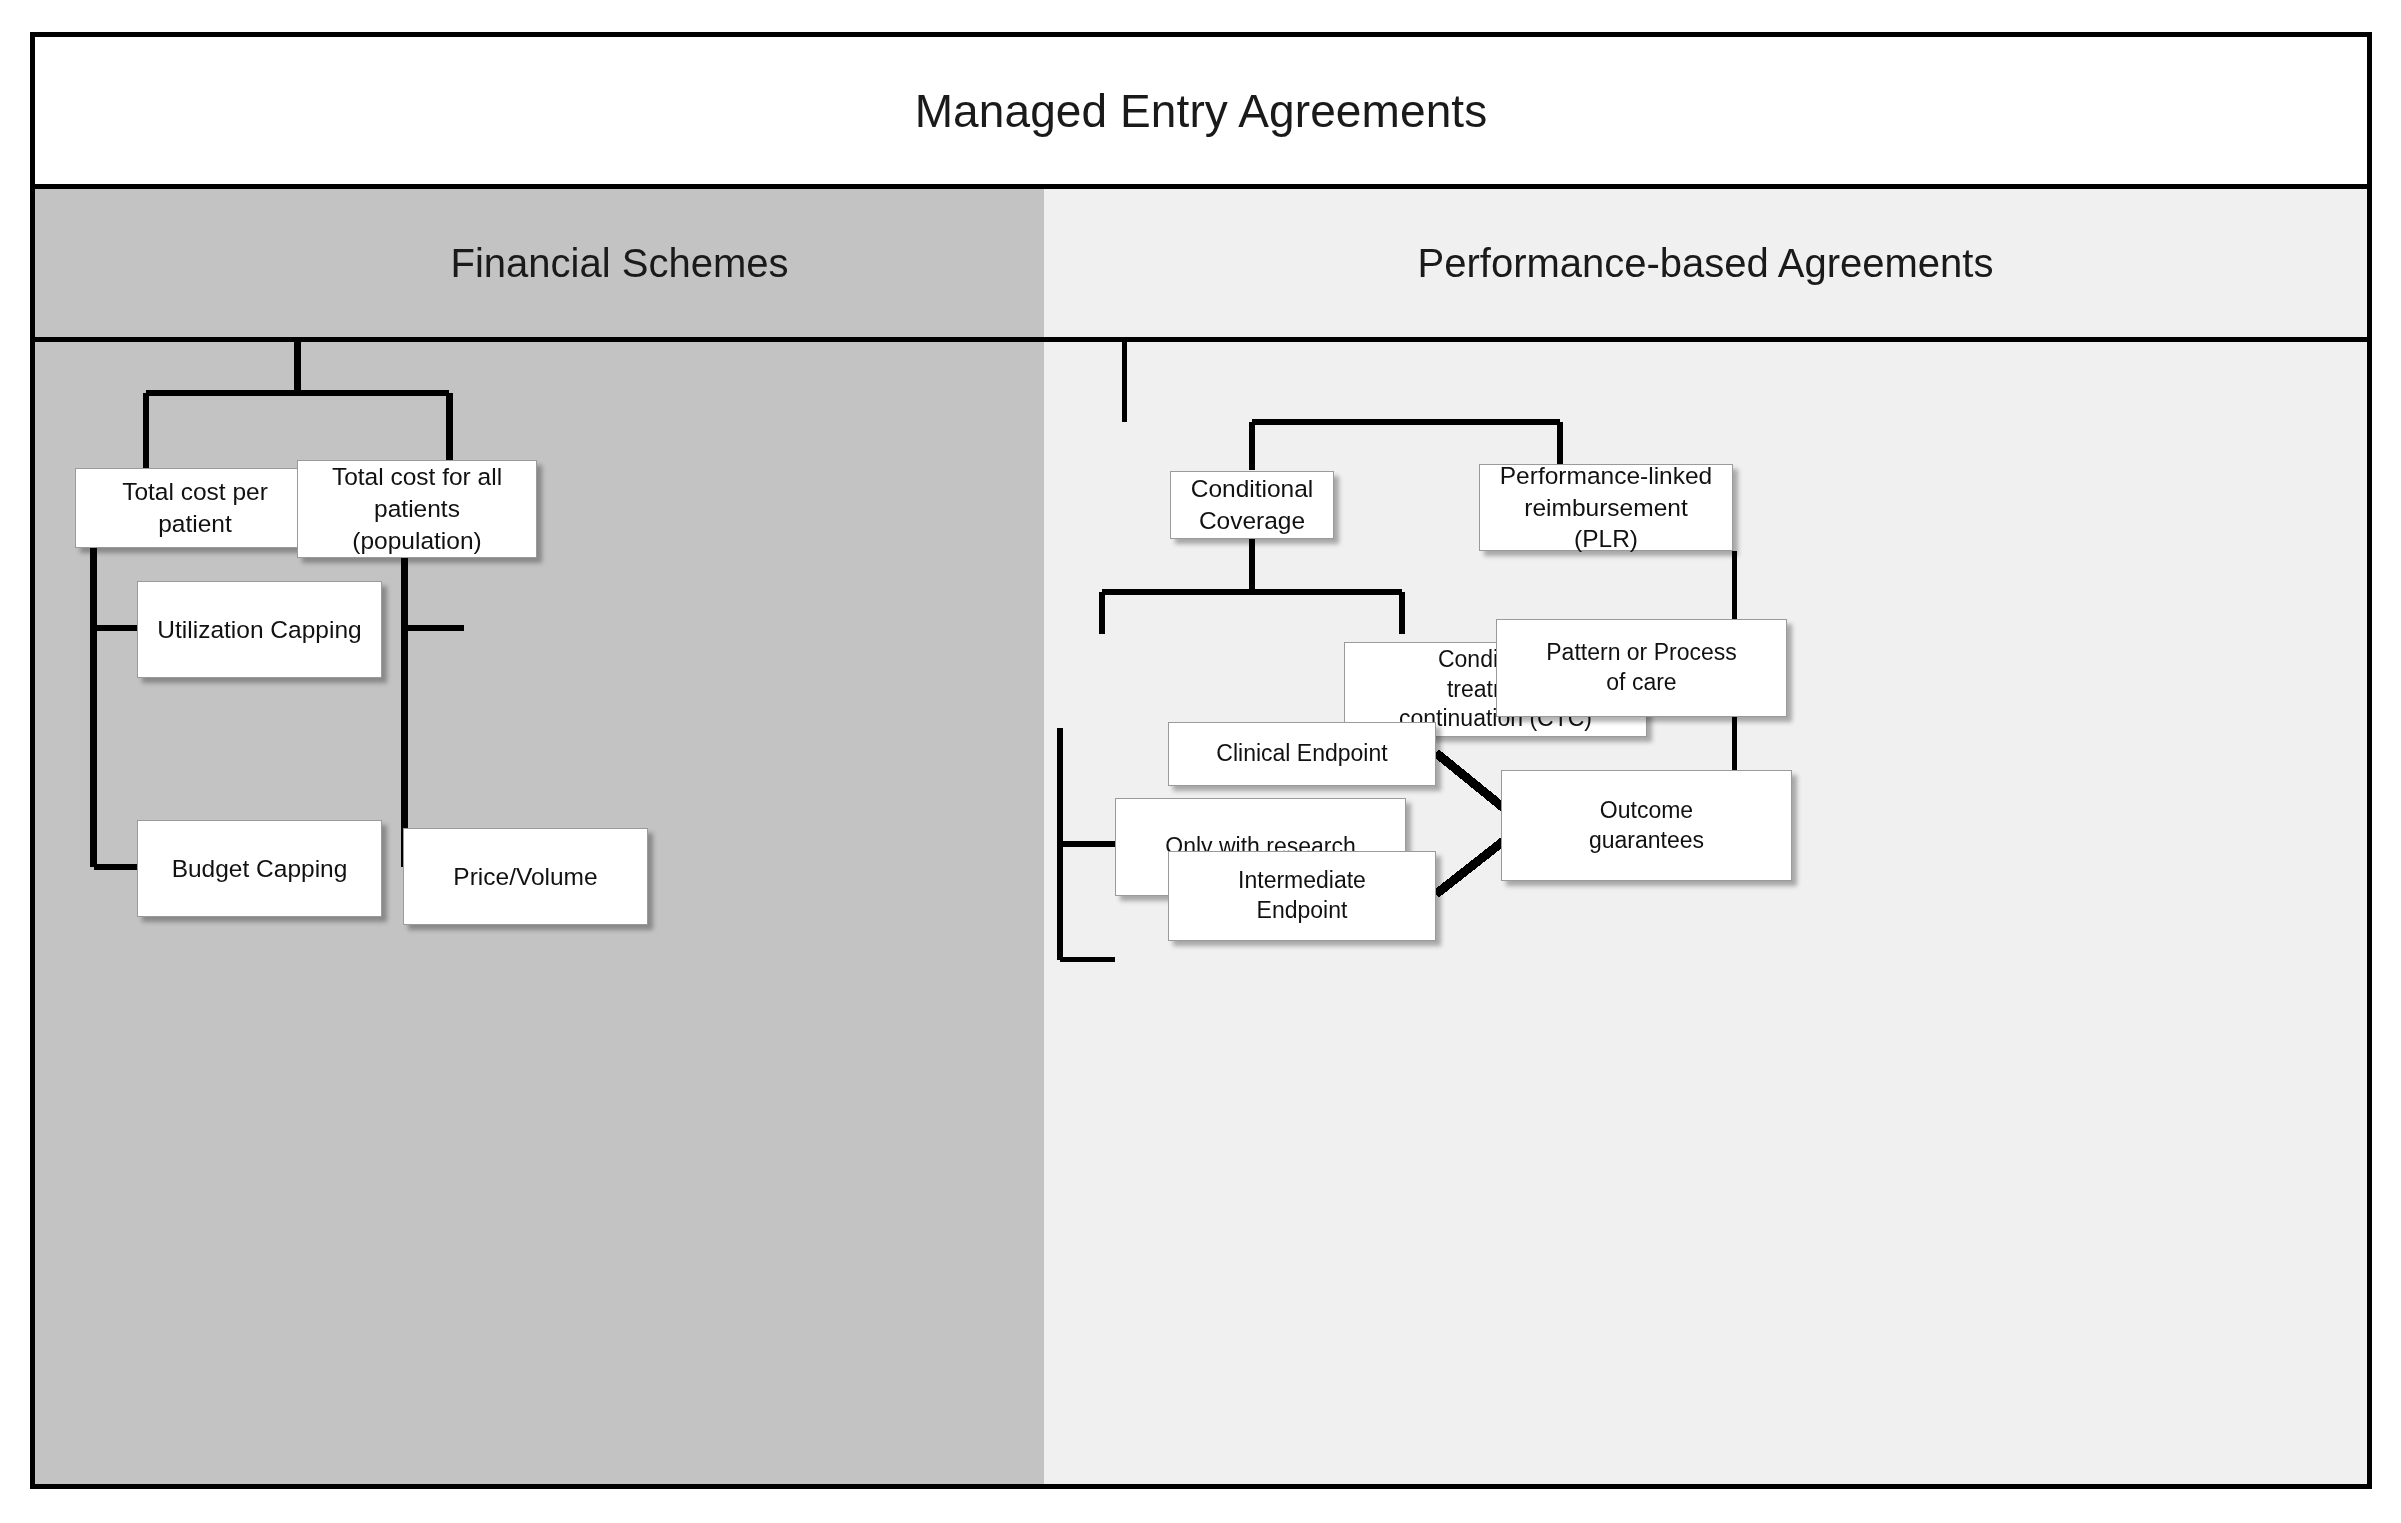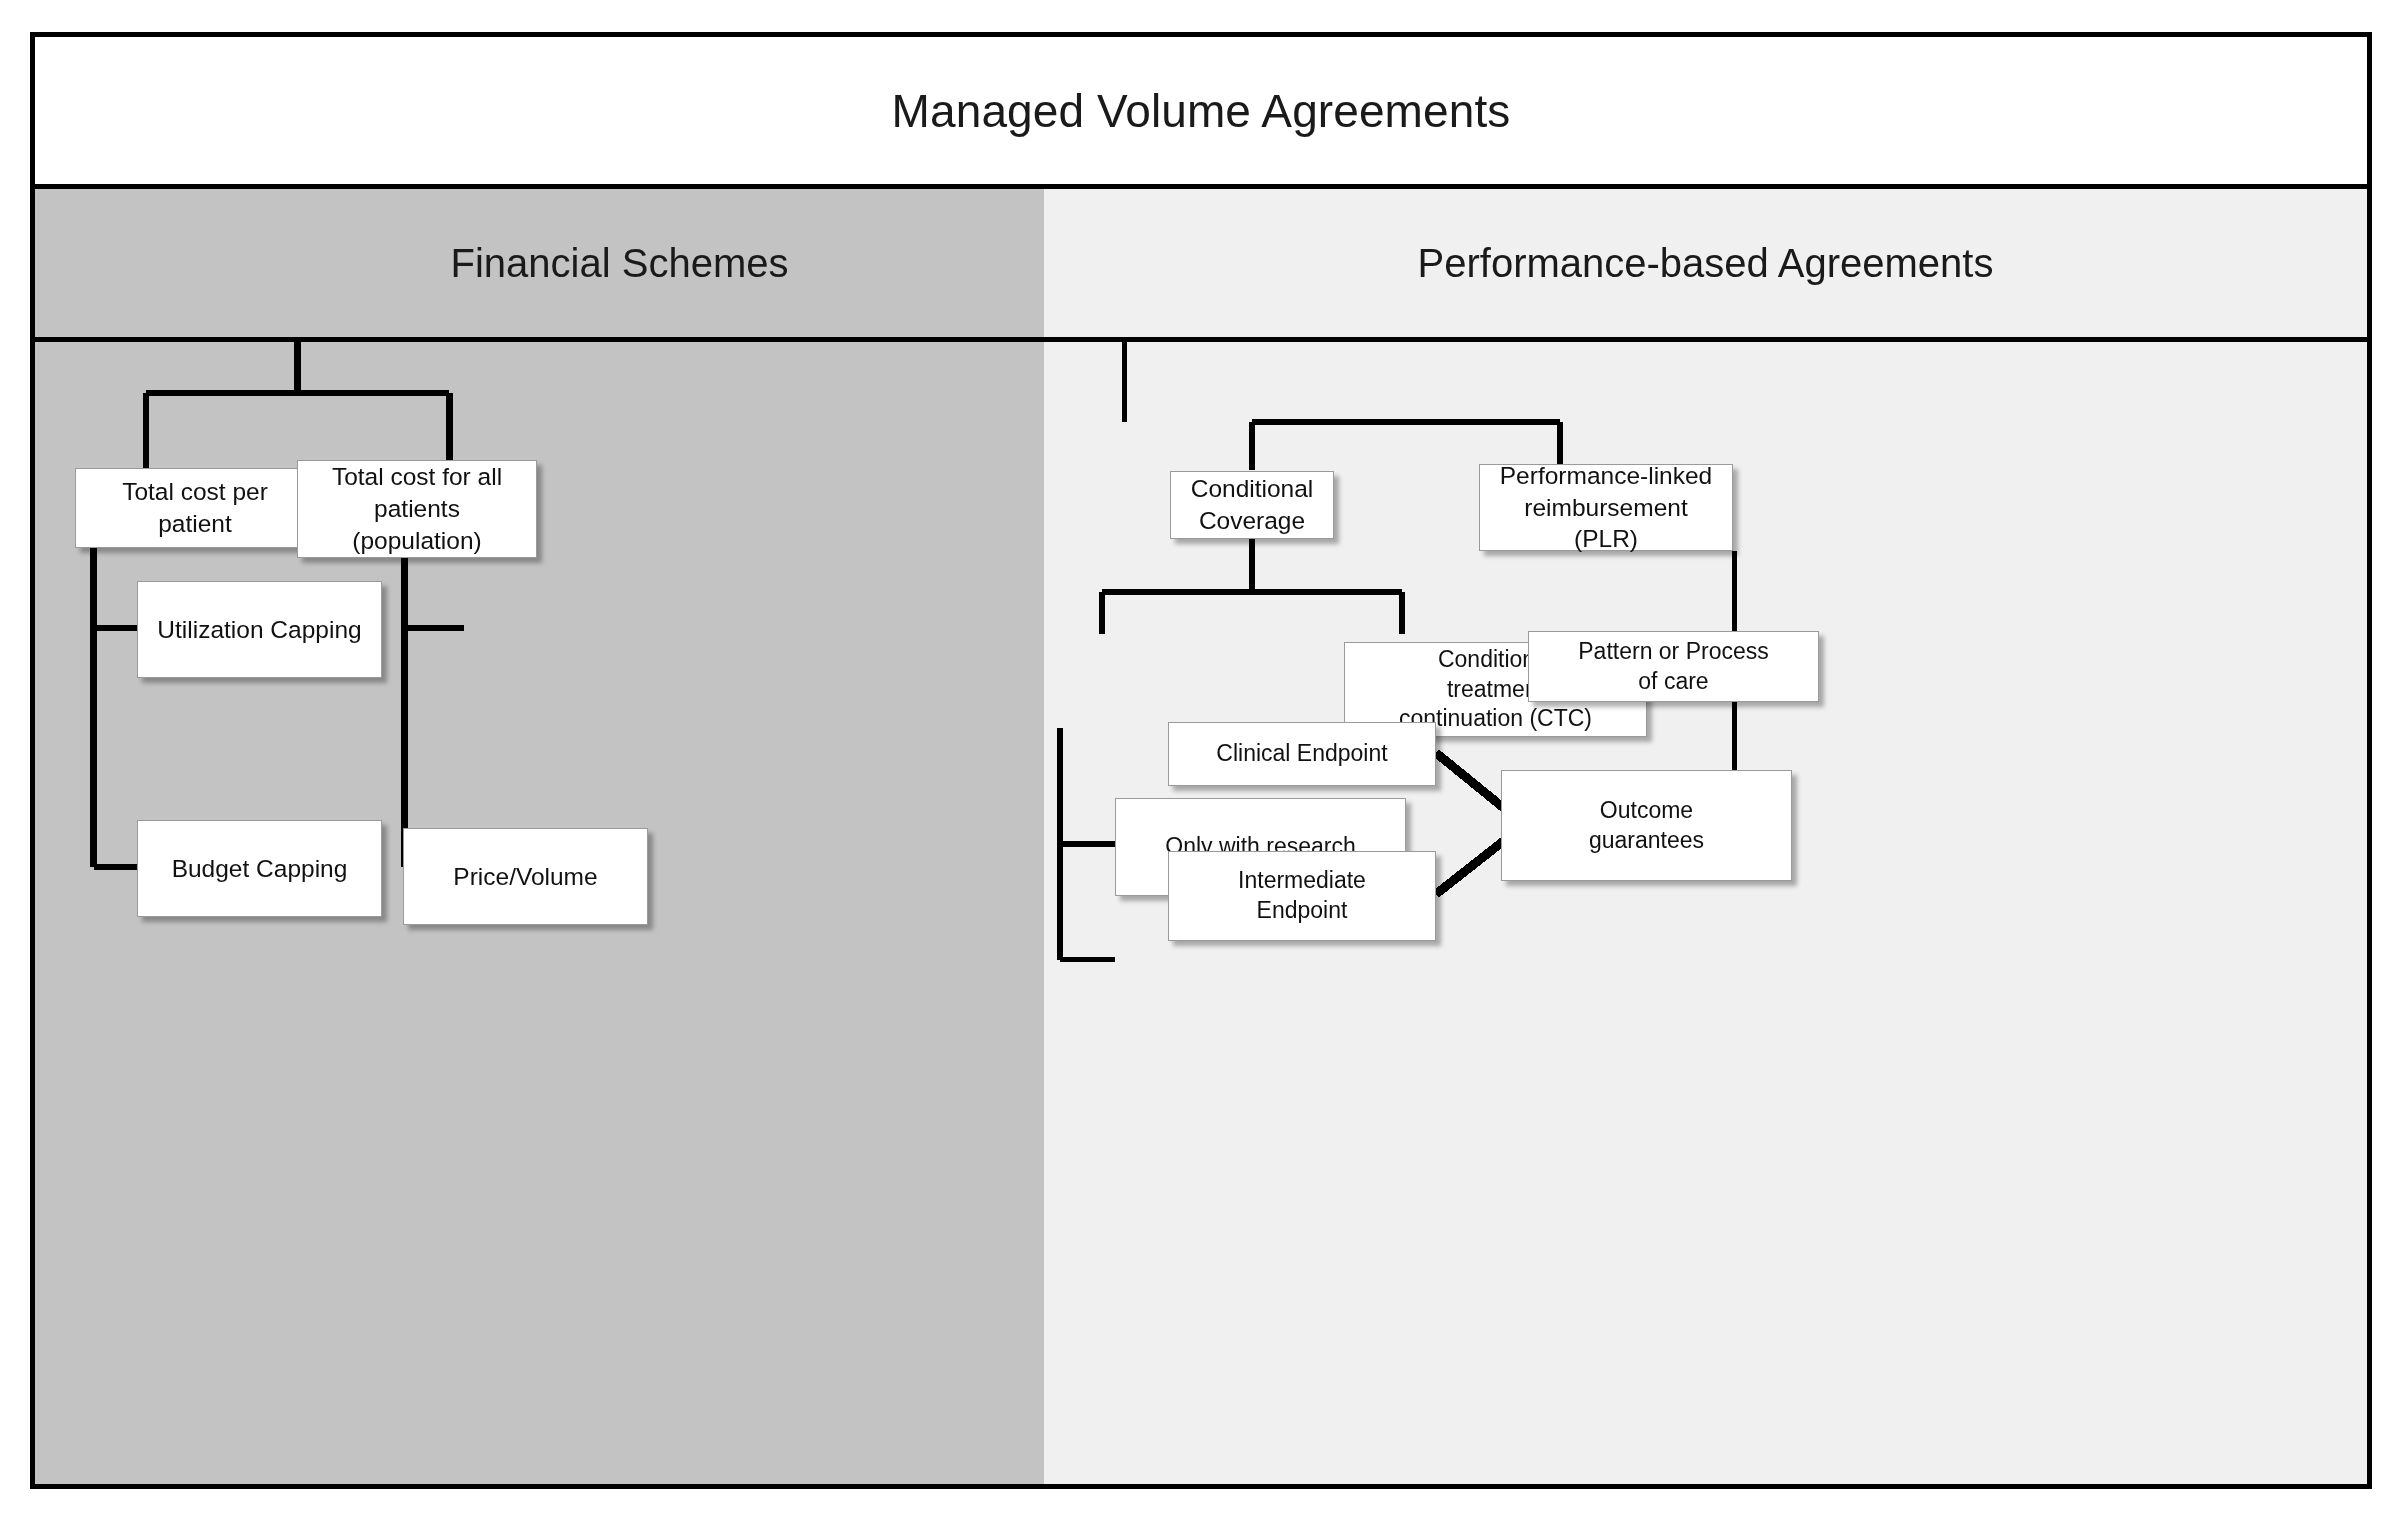--- a/index.html
+++ b/index.html
@@ -123,21 +123,21 @@
   .node.fs-l2 .node-text { font-size: 24.5px; }
   .node.small .node-text { font-size: 23px; }
 </style>
 </head>
 <body>
 
 <div id="stage">
   <div id="frame">
 
     <div id="title-band">
-      <span class="title-text">Managed Volume Agreements</span>
+      <span class="title-text">Managed Entry Agreements</span>
     </div>
 
     <div class="column" id="col-financial">
       <div class="col-header">
         <span class="col-header-text">Financial Schemes</span>
       </div>
 
       <div class="col-body">
 
         <svg class="conn-layer" viewBox="0 0 1557 1779" preserveAspectRatio="none">
@@ -235,21 +235,21 @@
 (PLR)</span>
         </div>
 
 
         <div class="node small" style="left:300px; top:300px; width:303px; height:95px;">
           <span class="node-text">Conditional
 treatment
 continuation (CTC)</span>
         </div>
 
-        <div class="node small" style="left:484px; top:277px; width:291px; height:71px;margin-top:12px;">
+        <div class="node small" style="left:452px; top:277px; width:291px; height:98px;">
           <span class="node-text">Pattern or Process
 of care</span>
         </div>
 
         <div class="node small" style="left:71px; top:456px; width:291px; height:98px;">
           <span class="node-text">Only with research</span>
         </div>
 
 
         <div class="node small" style="left:124px; top:380px; width:268px; height:64px;">

